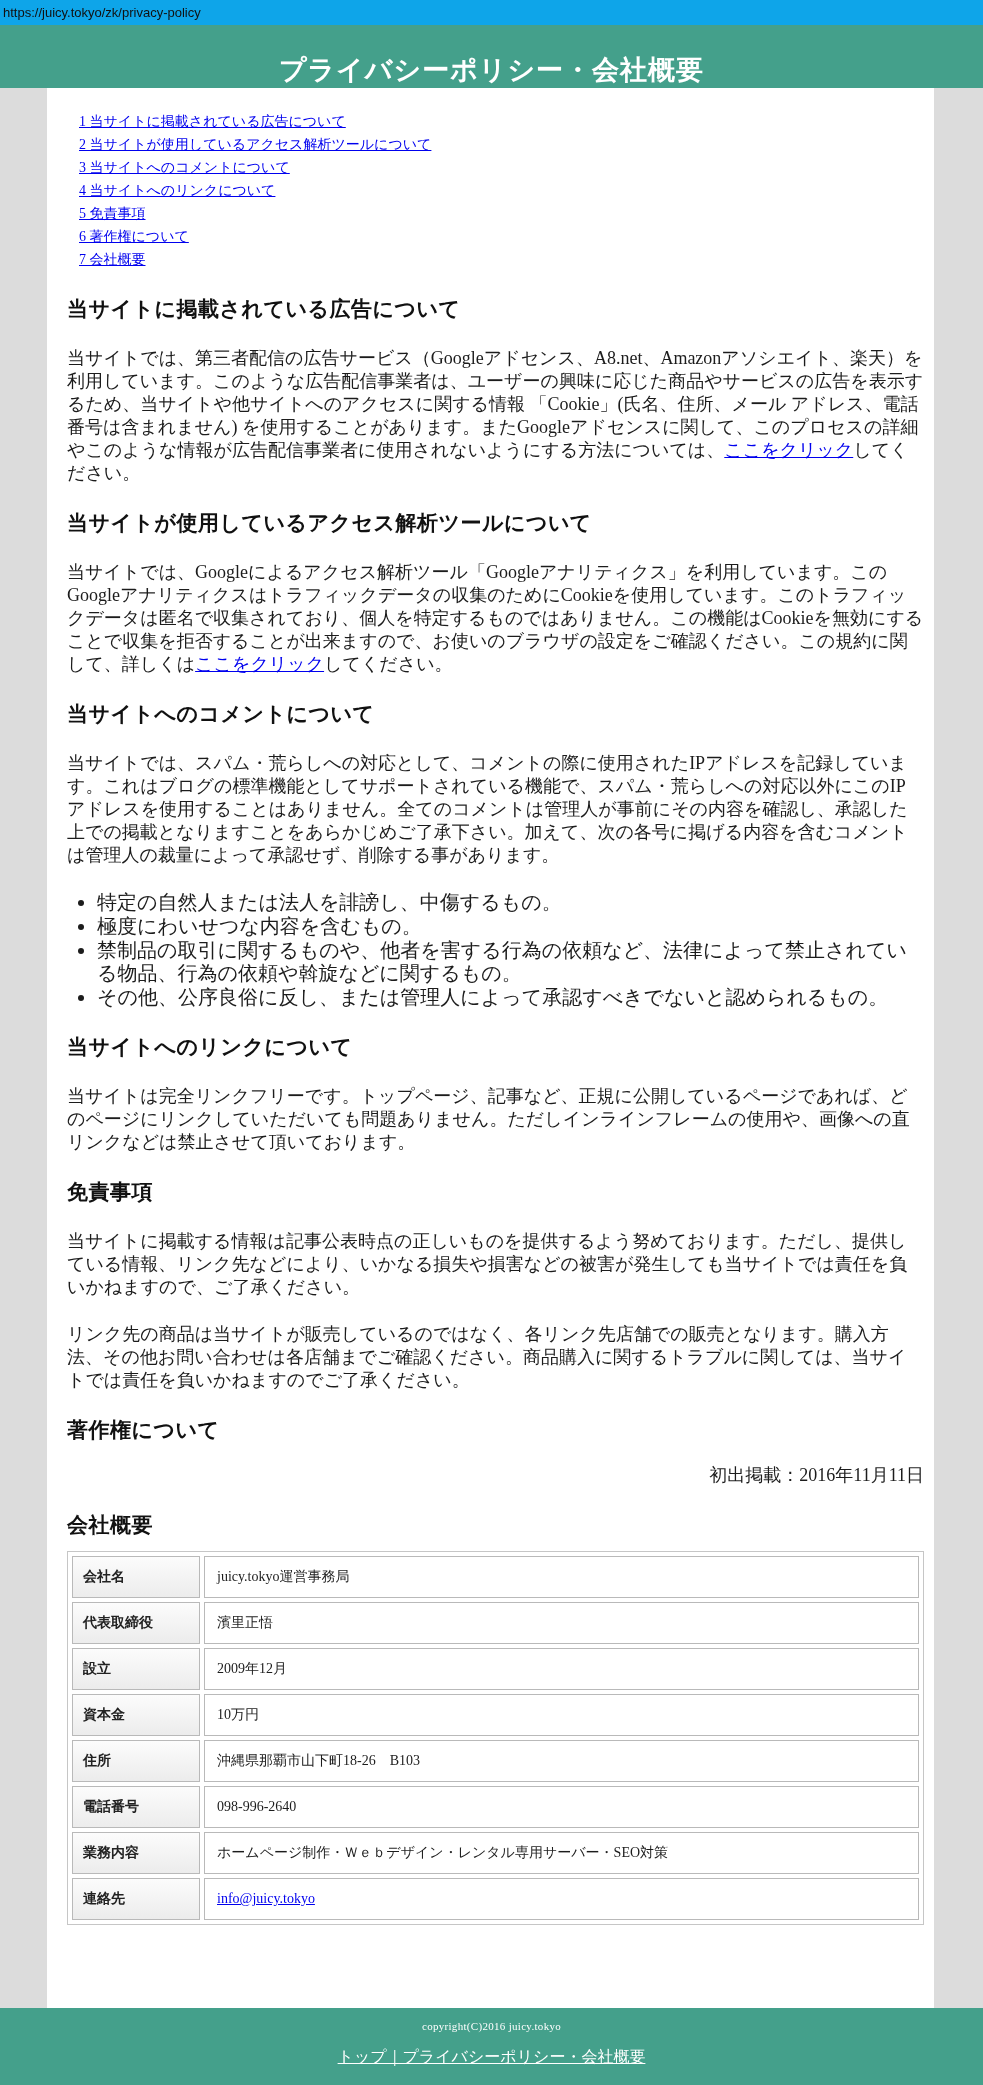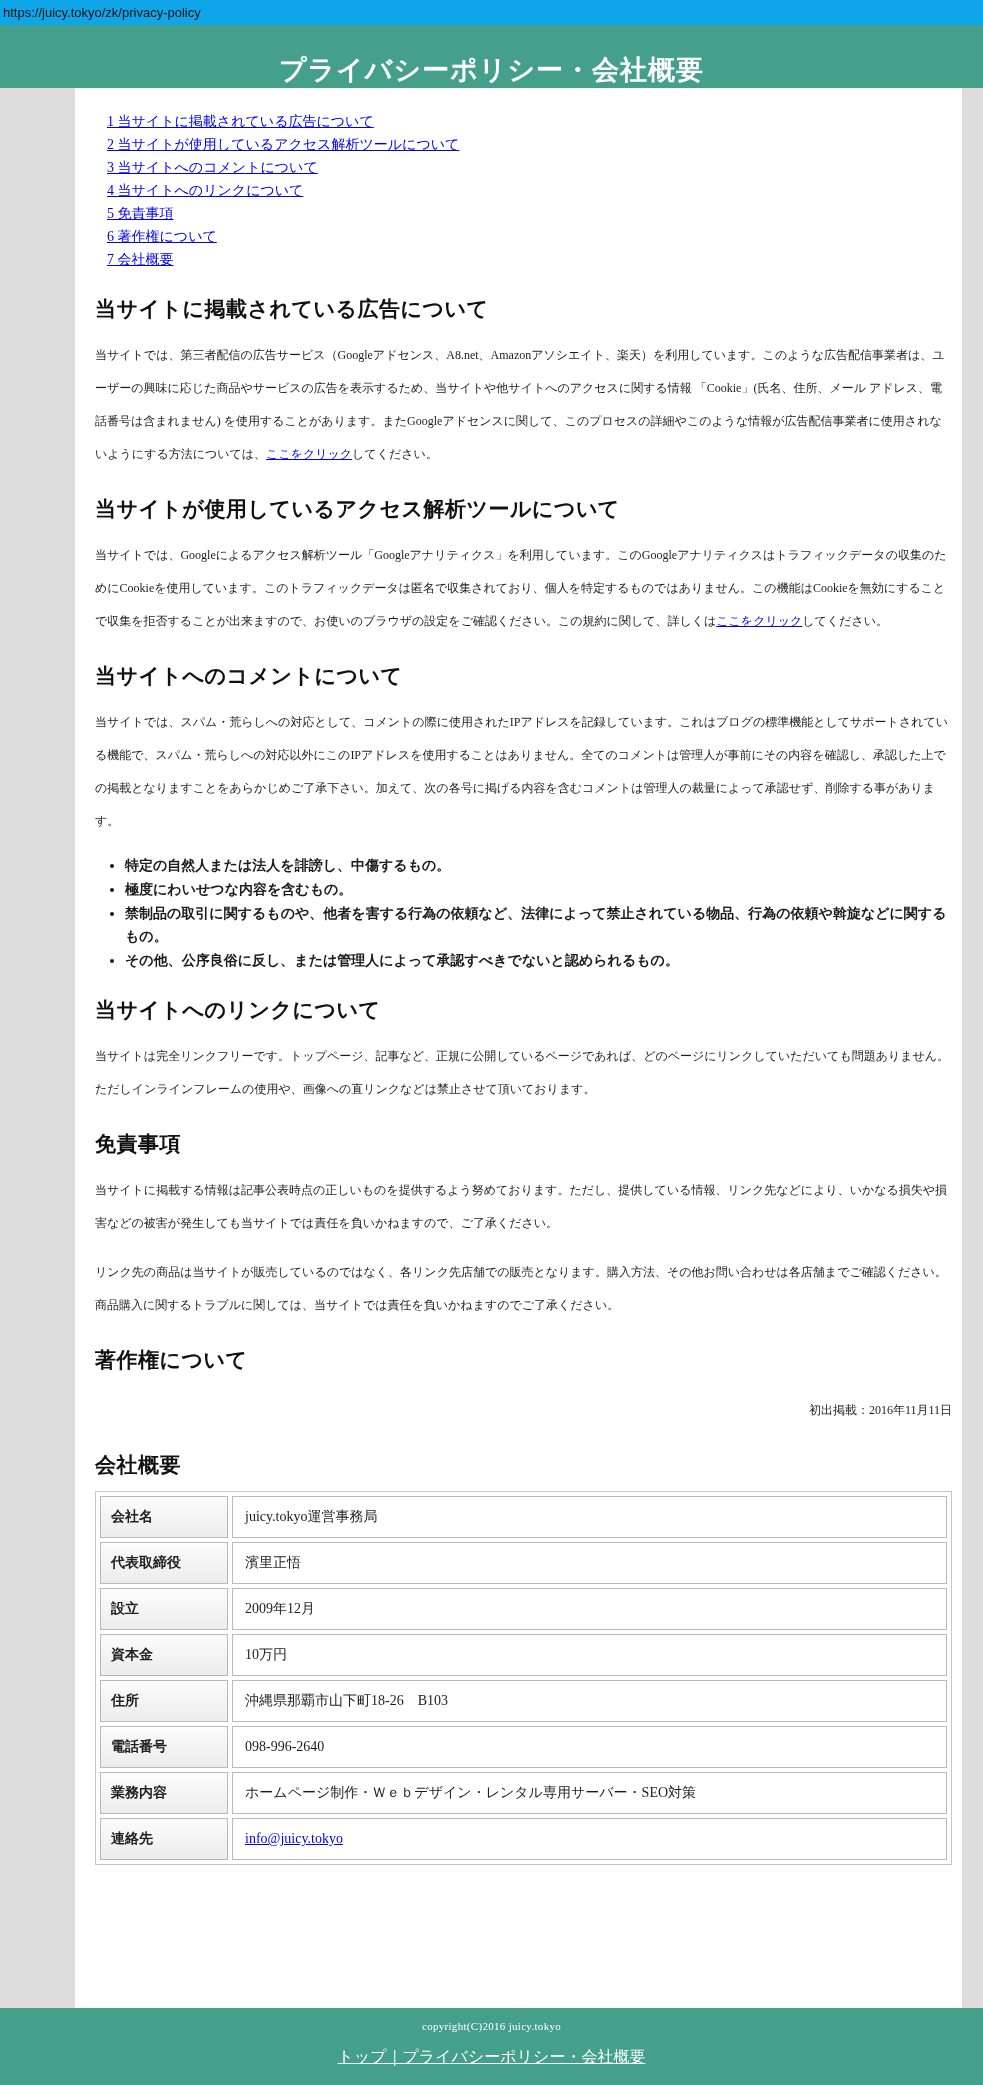--- a/index.html
+++ b/index.html
@@ -28,21 +28,21 @@
     justify-content:center;
   }
   .masthead h1 {
     font-family:"Liberation Sans", sans-serif;
     font-size:27px;
     font-weight:bold;
     color:#ffffff;
     letter-spacing:1px;
   }
   
-  .page { background:#dcdcdc;padding-left:28px; }
+  .page { background:#dcdcdc; }
   .content {
     width:887px;
     margin-left:47px;
     background:#ffffff;
     padding:16px 10px 18px 20px;
     min-height:1920px;
   }
   a { color:#0000ee; text-decoration:underline; }
   
   .toc { margin:6px 0 0 12px; }
@@ -56,27 +56,27 @@
   
   h2 {
     font-family:"Liberation Sans", sans-serif;
     font-size:21px;
     font-weight:bold;
     color:#111;
     margin:24px 0 12px;
     letter-spacing:0.5px;
   }
   p {
-    font-size:12px;
-    line-height:33px;
-    margin:16px 0;
+    font-size:18px;
+    line-height:23px;
+    margin:24px 0;
     text-align:left;
   }
   ul { margin:12px 0 12px 8px; padding-left:22px; }
-  li { font-size:14px; line-height:23px; margin:1px 0;font-weight:bold; }
+  li { font-size:20px; line-height:23px; margin:1px 0; }
   .note-right { text-align:right; margin-top:20px; }
   
   table.company {
     width:100%;
     border-collapse:separate;
     border-spacing:4px;
     border:1px solid #c6c6c6;
     margin-top:8px;
     background:#ffffff;
   }

